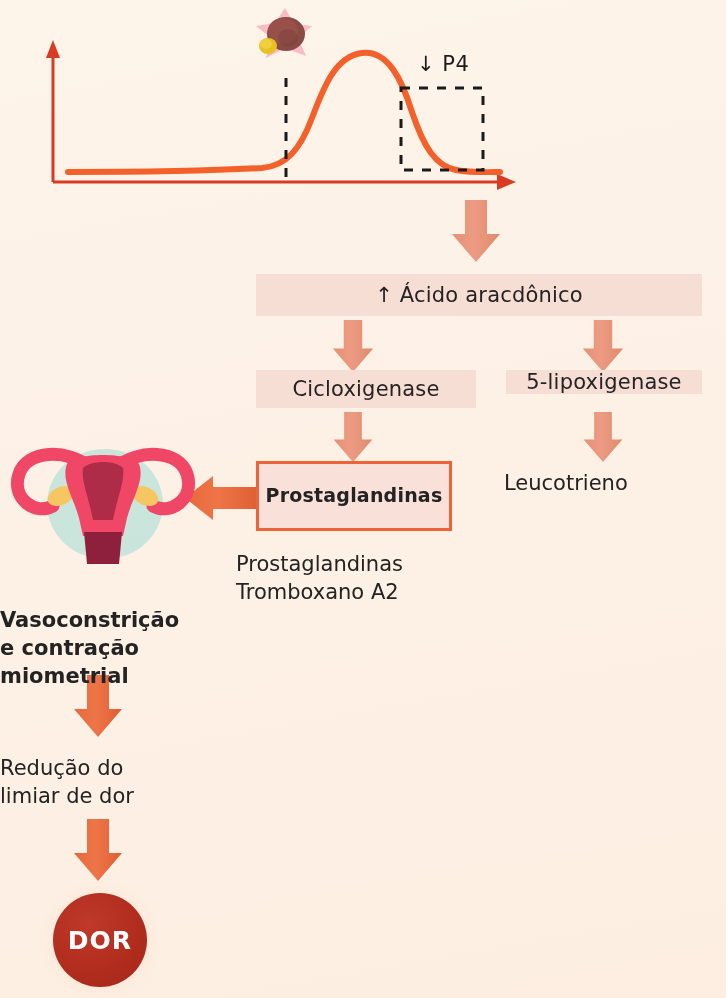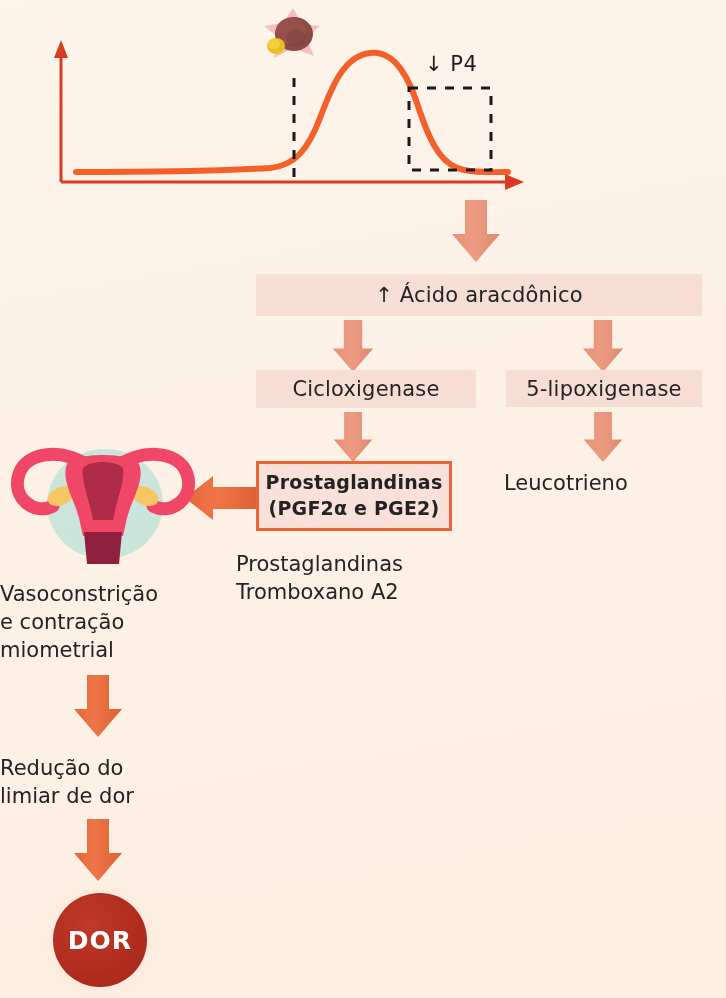--- a/index.html
+++ b/index.html
@@ -17,21 +17,21 @@
   #stage {
     position: absolute;
     inset: 0;
     width: 726px;
     height: 998px;
   }
 
   
   #chart-region {
     position: absolute;
-    left: 8px; top: 0;
+    left: 0; top: 0;
     width: 560px;
     height: 200px;
   }
   #chart-svg { position: absolute; left: 0; top: 0; }
 
   .corpus-luteum {
     position: absolute;
     left: 250px; top: 4px;
     width: 70px; height: 70px;
     pointer-events: none;
@@ -63,21 +63,21 @@
   #box-acido {
     left: 256px; top: 274px;
     width: 446px; height: 42px;
   }
   #box-ciclo {
     left: 256px; top: 370px;
     width: 220px; height: 38px;
   }
   #box-lipo {
     left: 506px; top: 370px;
-    width: 196px; height: 37px;
+    width: 196px; height: 24px;
   }
   #box-prosta {
     left: 256px; top: 461px;
     width: 196px; height: 70px;
     border: 3px solid #ef6338;
     background: #f9e0d8;
     flex-direction: column;
     font-weight: bold;
     font-size: 19px;
     line-height: 1.35;
@@ -96,22 +96,23 @@
   }
   #txt-prosta-sub {
     left: 236px; top: 551px;
     width: 240px;
   }
   #txt-leucotrieno {
     left: 504px; top: 470px;
     width: 200px;
   }
   #txt-vaso {
-    left: 0px; top: 581px;
+    left: 0px; top: 607px;
     width: 202px;
+    font-weight: bold;
   }
   #txt-reducao {
     left: 0px; top: 755px;
     width: 202px;
   }
 
   
   .arrow {
     position: absolute;
   }
@@ -242,21 +243,20 @@
   <div class="flow-box" id="box-ciclo">
     <span>Cicloxigenase</span>
   </div>
 
   <div class="flow-box" id="box-lipo">
     <span>5-lipoxigenase</span>
   </div>
 
   <div class="flow-box" id="box-prosta">
     <span class="ln">Prostaglandinas</span>
-    <span class="ln">(PGF2α e PGE2)</span>
   </div>
 
   <div class="plain-text" id="txt-prosta-sub">Prostaglandinas
 Tromboxano A2</div>
 
   <div class="plain-text" id="txt-leucotrieno">Leucotrieno</div>
 
   <div class="plain-text" id="txt-vaso">Vasoconstrição
 e contração
 miometrial</div>

